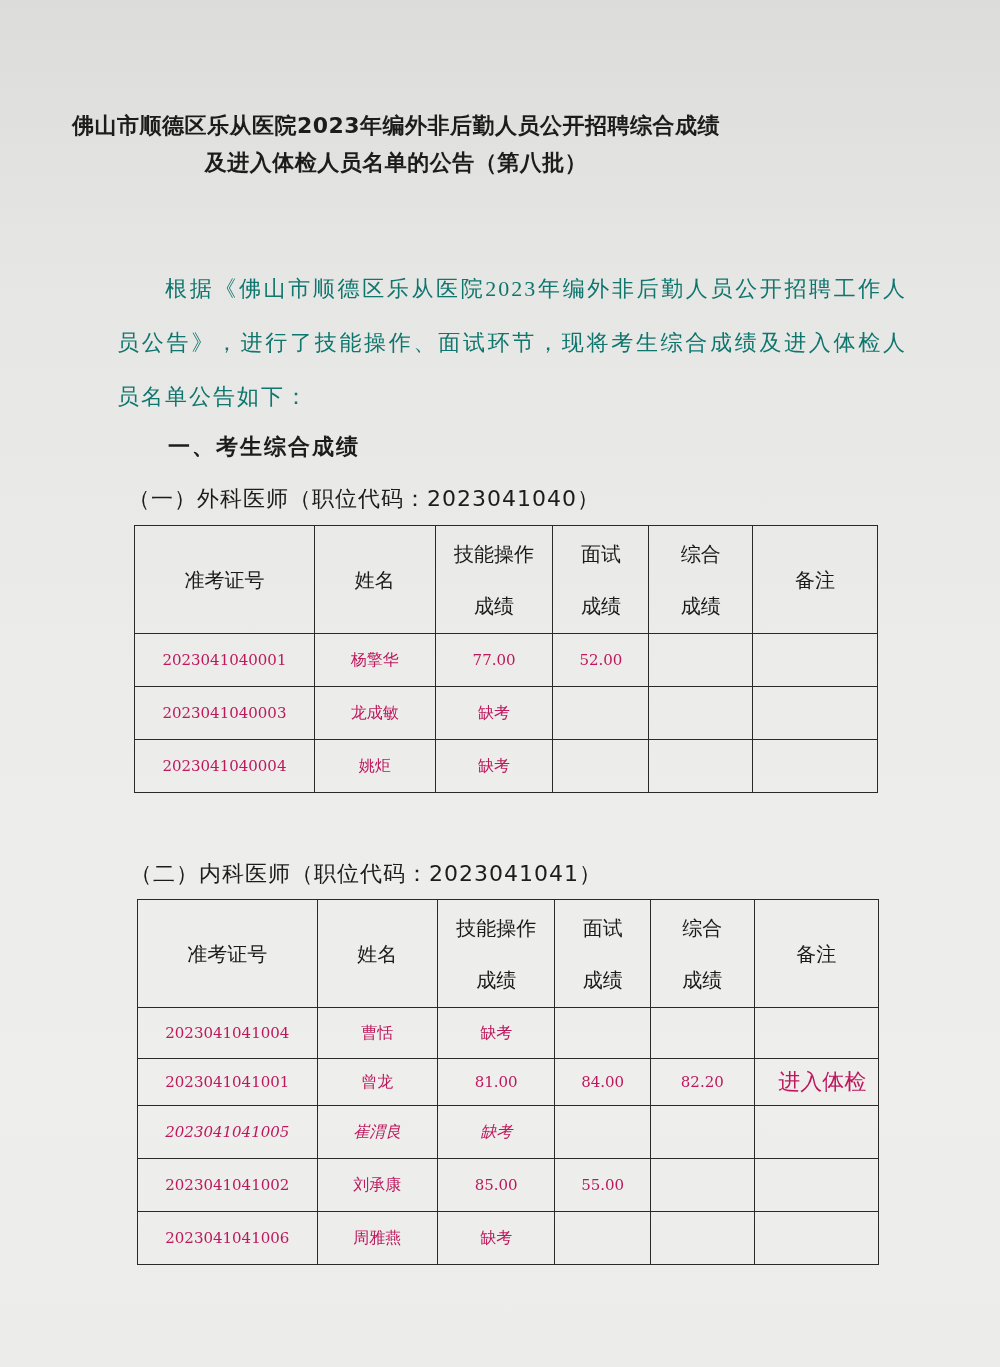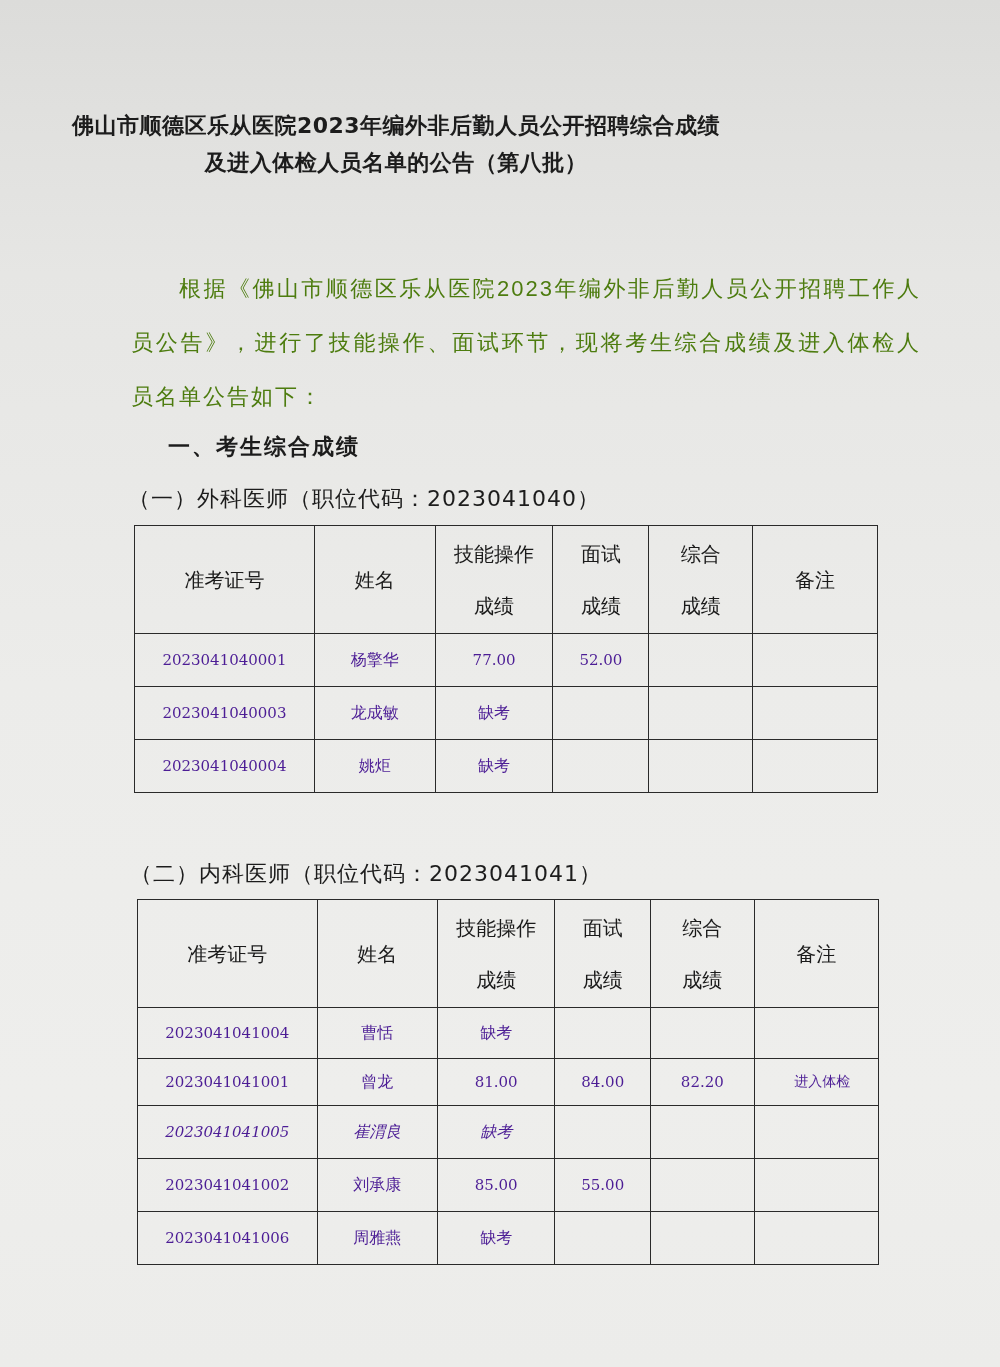--- a/index.html
+++ b/index.html
@@ -23,30 +23,30 @@
       font-family: "DejaVu Sans", "Liberation Sans", sans-serif;
       font-weight: bold;
       font-size: 22px;
       letter-spacing: 0.5px;
     }
     .title.l1 { top: 111px; }
     .title.l2 { top: 148px; }
 
     .para {
       position: absolute;
-      left: 131px;
+      left: 117px;
       width: 790px;
-      font-family: Liberation Sans, sans-serif;
+      font-family: Liberation Serif, serif;
       font-size: 22px;
       line-height: 54px;
       letter-spacing: 2px;
       top: 262px;
       text-align: justify;
       text-indent: 48px;
-      color: #4d7c0f;
+      color: #0f766e;
     }
 
     .section-heading {
       position: absolute;
       left: 168px;
       top: 432px;
       font-family: Liberation Mono, monospace;
       font-weight: bold;
       font-size: 22px;
       letter-spacing: 2px;
@@ -75,27 +75,27 @@
     table.scores th {
       font-family: "DejaVu Sans", "Liberation Sans", sans-serif;
       font-weight: normal;
       font-size: 20px;
       line-height: 52px;
       color: #1a1a1a;
     }
     table.scores td {
       font-family: "DejaVu Serif", "Liberation Serif", serif;
       font-size: 15px;
-      color: #4c1d95;
+      color: #be185d;
     }
     table.scores td.name, table.scores td.note, table.scores td.absent {
       font-family: "DejaVu Sans", "Liberation Sans", sans-serif;
       font-size: 16px;
     }
-    table.scores td.note { font-size: 14px; padding-left: 12px; }
+    table.scores td.note { font-size: 22px; padding-left: 12px; }
 
     #table1 { left: 134px; top: 525px; width: 744px; }
     #table2 { left: 137px; top: 899px; width: 742px; }
 
     #table1 tr.head { height: 108px; }
     #table1 tr.row { height: 53px; }
 
     #table2 tr.head { height: 108px; }
     #table2 tr.row.r0 { height: 51px; }
     #table2 tr.row.r1 { height: 47px; }

